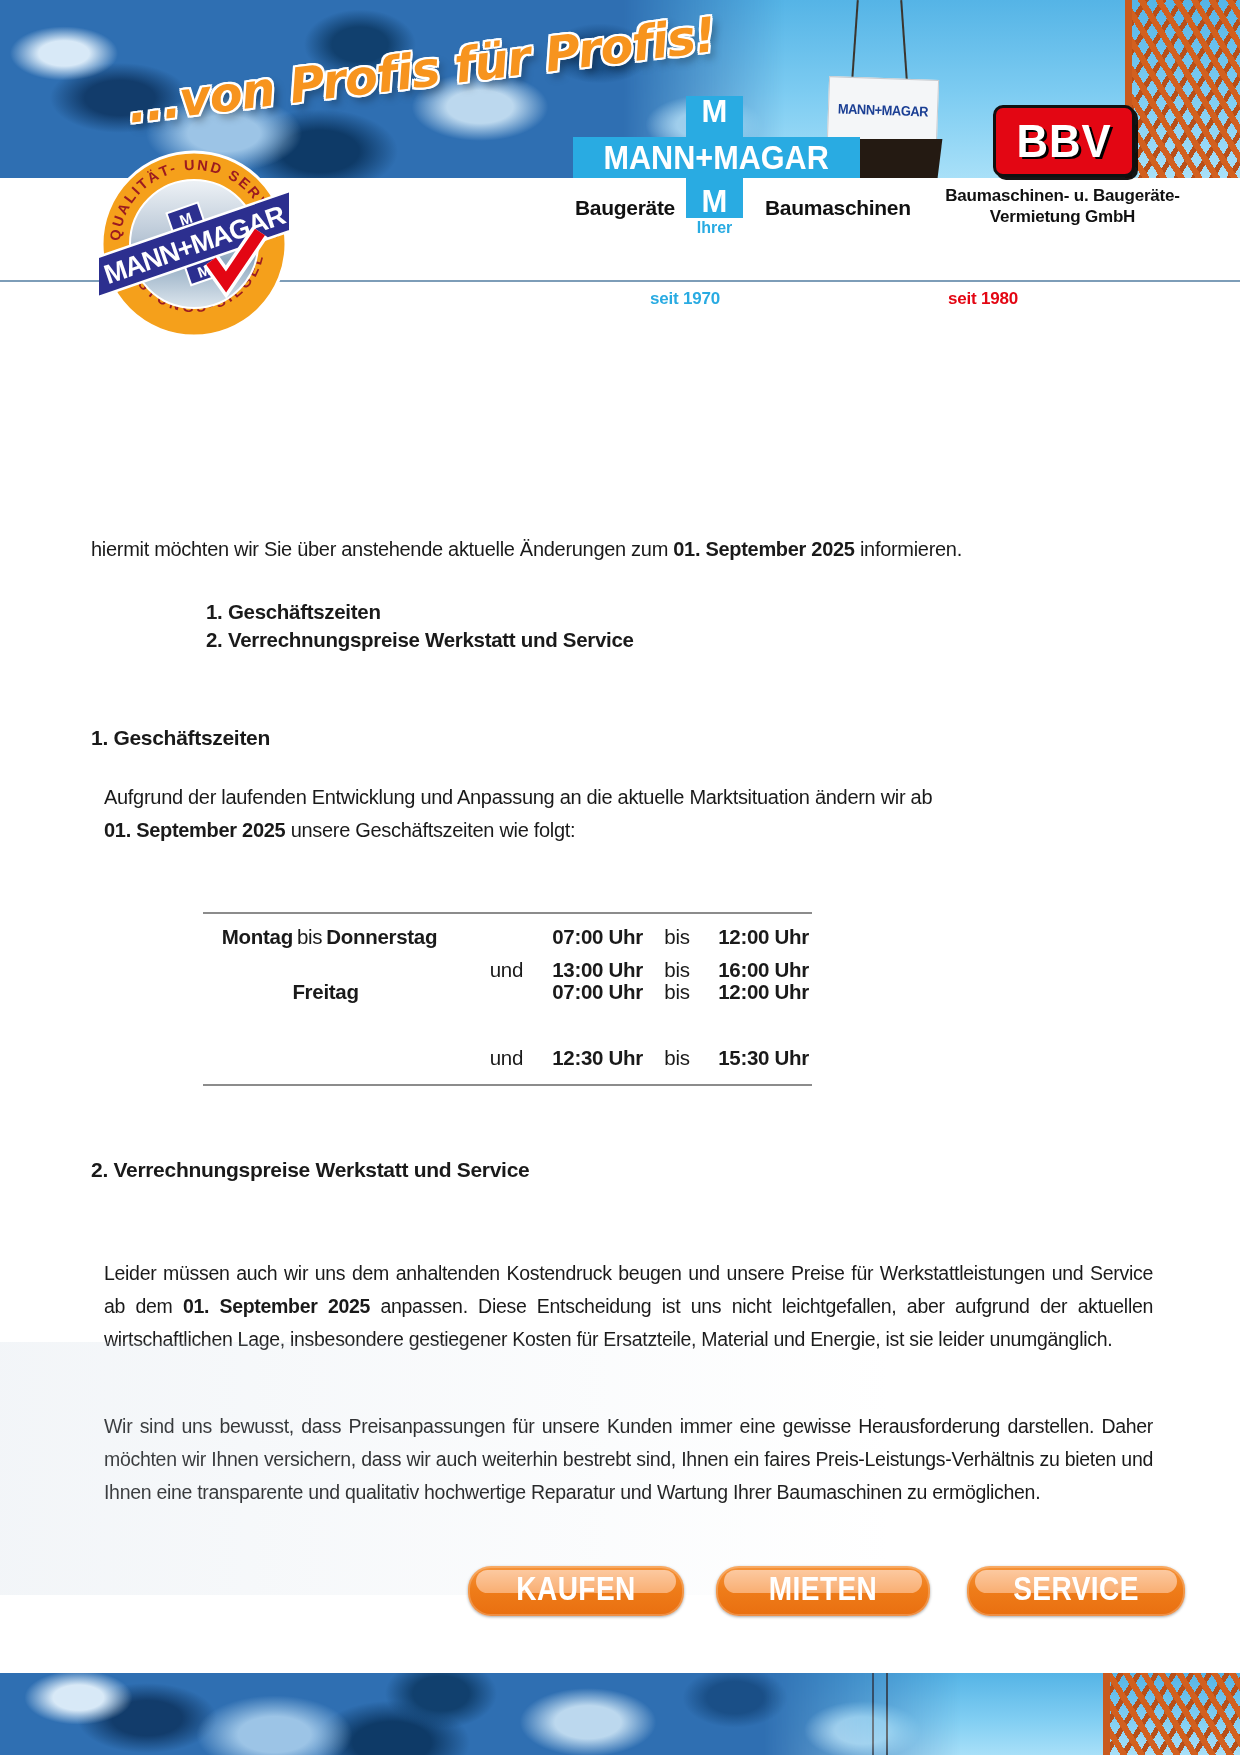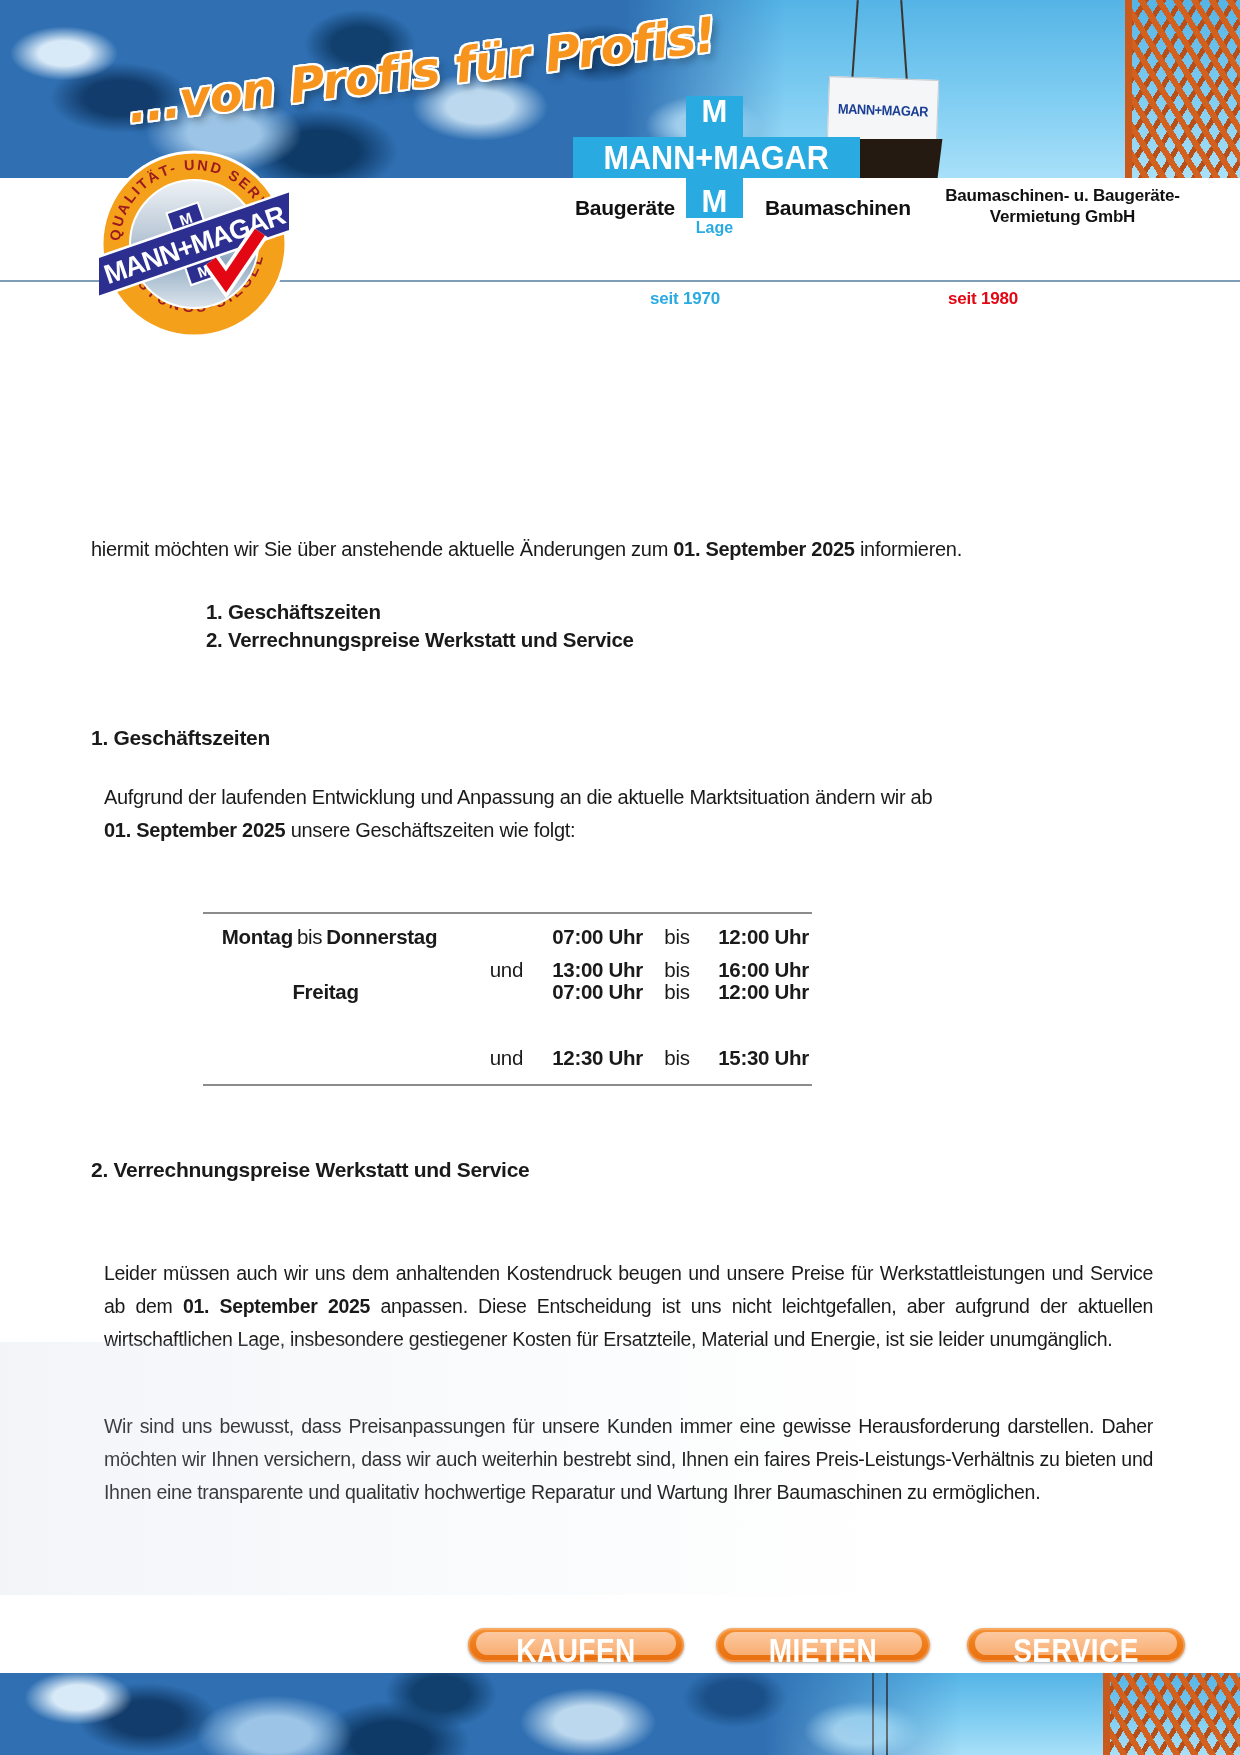--- a/index.html
+++ b/index.html
@@ -95,21 +95,21 @@
   .c-from{width:120px;text-align:right;font-weight:bold;}
   .c-sep{width:68px;text-align:center;}
   .c-to{width:98px;text-align:right;font-weight:bold;}
 
   
   .tint{position:absolute;left:0;top:1342px;width:1240px;height:253px;
     background:linear-gradient(90deg,rgba(198,211,224,.22),rgba(198,211,224,0) 72%);pointer-events:none;}
 
   
   .footer-band{position:absolute;left:0;top:1673px;width:1240px;height:82px;overflow:hidden;z-index:1;}
-  .btn{position:absolute;top:1628px;height:34px;border-radius:23px;z-index:5;cursor:pointer;
+  .btn{position:absolute;top:1566px;height:50px;border-radius:23px;z-index:5;cursor:pointer;
     background:linear-gradient(180deg,#f69339 0%,#ef7d1a 45%,#e96f10 100%);
     box-shadow:0 1px 3px rgba(0,0,0,.35), inset 0 0 0 2px rgba(255,255,255,.22);}
   .btn::before{content:"";position:absolute;left:8px;right:8px;top:4px;height:23px;border-radius:15px;
     background:linear-gradient(180deg,#fcc9a0,#f9ae72);}
   .btn span{position:relative;display:block;text-align:center;line-height:45px;font-weight:bold;
     font-size:33px;color:#fff;letter-spacing:.5px;transform:scaleX(.85);}
   .btn-kaufen{left:468px;width:216px;}
   .btn-mieten{left:716px;width:214px;}
   .btn-service{left:967px;width:218px;}
 </style>
@@ -162,24 +162,27 @@
     <path d="M112,112 l15,21 l34,-50" fill="none" stroke="#e30613" stroke-width="12"></path>
   </svg>
 
   <div class="mm-vbar">
     <span>M</span>
     <span>M</span>
   </div>
   <div class="mm-hbar">
     <span>MANN+MAGAR</span>
   </div>
-  <div class="mm-gmbh">Lage</div>
+  <div class="mm-gmbh">Ihrer</div>
   <div class="mm-side" style="left:575px;">Baugeräte</div>
   <div class="mm-side" style="left:765px;">Baumaschinen</div>
 
+  <div class="bbv-box">
+    <span>BBV</span>
+  </div>
   <div class="bbv-sub">
     <div>Baumaschinen- u. Baugeräte-</div>
     <div>Vermietung GmbH</div>
   </div>
 
   <div class="divider"></div>
   <div class="since since-blue">seit 1970</div>
   <div class="since since-red">seit 1980</div>
 
 

